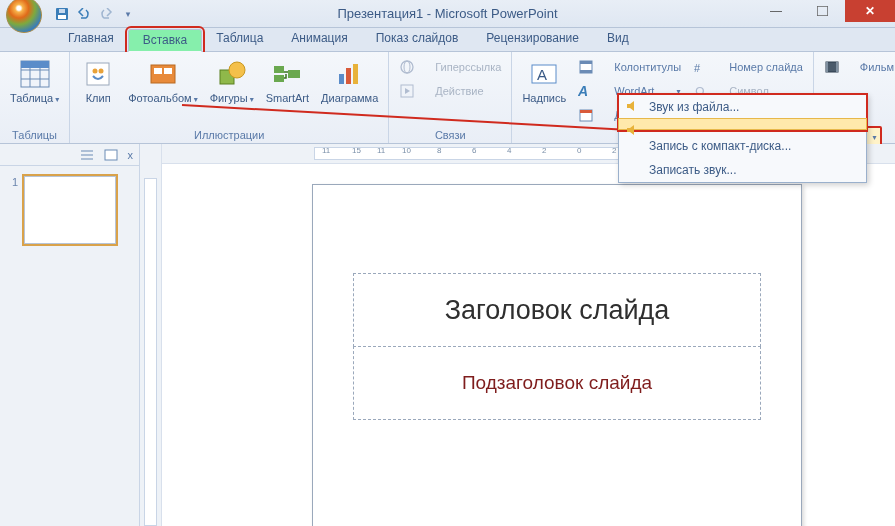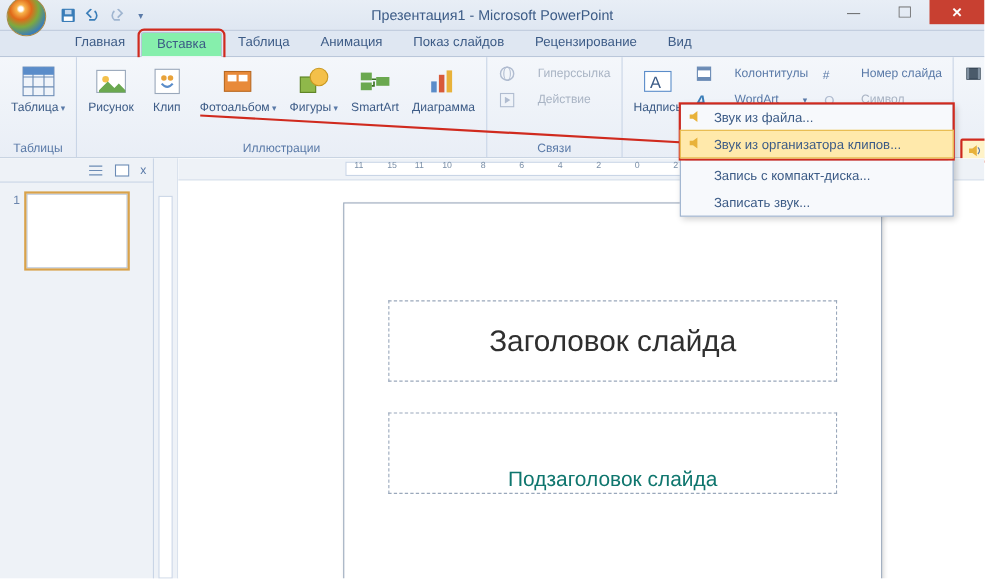--- a/index.html
+++ b/index.html
@@ -58,21 +58,21 @@
 
   .vruler { width:22px; background:#eef2f7; border-right:1px solid #d8e0ec; position:relative; }
   .vruler::before { content:""; position:absolute; left:4px; right:4px; top:34px; bottom:0; background:#fff; border:1px solid #c9d5e6; }
   .hruler { height:20px; background:#eef2f7; border-bottom:1px solid #d8e0ec; position:relative; }
   .hruler::before { content:""; position:absolute; top:3px; bottom:3px; left:152px; width:480px; background:#fff; border:1px solid #c9d5e6; }
 
   .canvas { flex:1; background:#fff; position:relative; overflow:hidden; }
   .slide { position:absolute; left:150px; top:40px; width:490px; height:360px; background:#fff; border:1px solid #9aa8bb; box-shadow:2px 2px 4px rgba(0,0,0,.15); }
   .ph { position:absolute; border:1px dashed #9aa8bb; display:flex; align-items:center; justify-content:center; }
   .ph.title { left:40px; top:88px; right:40px; height:74px; font-size:27px; color:#2f2f2f; }
-  .ph.sub { left:40px; top:190px; right:40px; height:74px; font-size:19px; color:#0f766e;align-items:flex-end; }
+  .ph.sub { left:40px; top:161px; right:40px; height:74px; font-size:19px; color:#7f1d1d; }
 
   
   .tick-text { position:absolute; top:2px; font-size:8px; color:#7a8fa8; }
 
   svg { display:block; }
 </style>
 </head>
 <body>
 
 <div class="titlebar">
@@ -141,30 +141,20 @@
       </div>
     </div>
     <div class="group-label">Таблицы</div>
   </div>
 
   <div class="group">
     <div class="group-inner">
       <div class="big-btn">
         <span class="icon">
             <svg width="30" height="28">
-              <rect x="2" y="4" width="26" height="20" fill="#fff" stroke="#9aa8bb"></rect>
-              <circle cx="10" cy="12" r="3" fill="#f4c04a"></circle>
-              <path d="M4 22l8-8 6 6 4-4 6 6v2H4z" fill="#6aa84f"></path>
-            </svg>
-          </span>
-        <span class="lbl">Рисунок</span>
-      </div>
-      <div class="big-btn">
-        <span class="icon">
-            <svg width="30" height="28">
               <rect x="4" y="3" width="22" height="22" fill="#fff" stroke="#9aa8bb"></rect>
               <circle cx="12" cy="11" r="2.5" fill="#e8a23a"></circle>
               <circle cx="18" cy="11" r="2.5" fill="#e8a23a"></circle>
               <path d="M10 16q5 6 10 0" fill="none" stroke="#5a8cc9" stroke-width="2"></path>
             </svg>
           </span>
         <span class="lbl">Клип</span>
       </div>
       <div class="big-btn">
         <span class="icon">
@@ -335,21 +325,20 @@
             </svg>
           </span>
         <span>Звук из файла...</span>
       </div>
       <div class="dd-item hl">
         <span class="ico">
             <svg width="16" height="16">
               <path d="M2 5v4h3l4 3V2L5 5z" fill="#e8b23a"></path>
             </svg>
           </span>
-        <span>Звук из организатора клипов...</span>
       </div>
     </div>
     <div class="dd-sep"></div>
     <div class="dd-item">
       <span>Запись с компакт-диска...</span>
     </div>
     <div class="dd-item">
       <span>Записать звук...</span>
     </div>
   </div>

